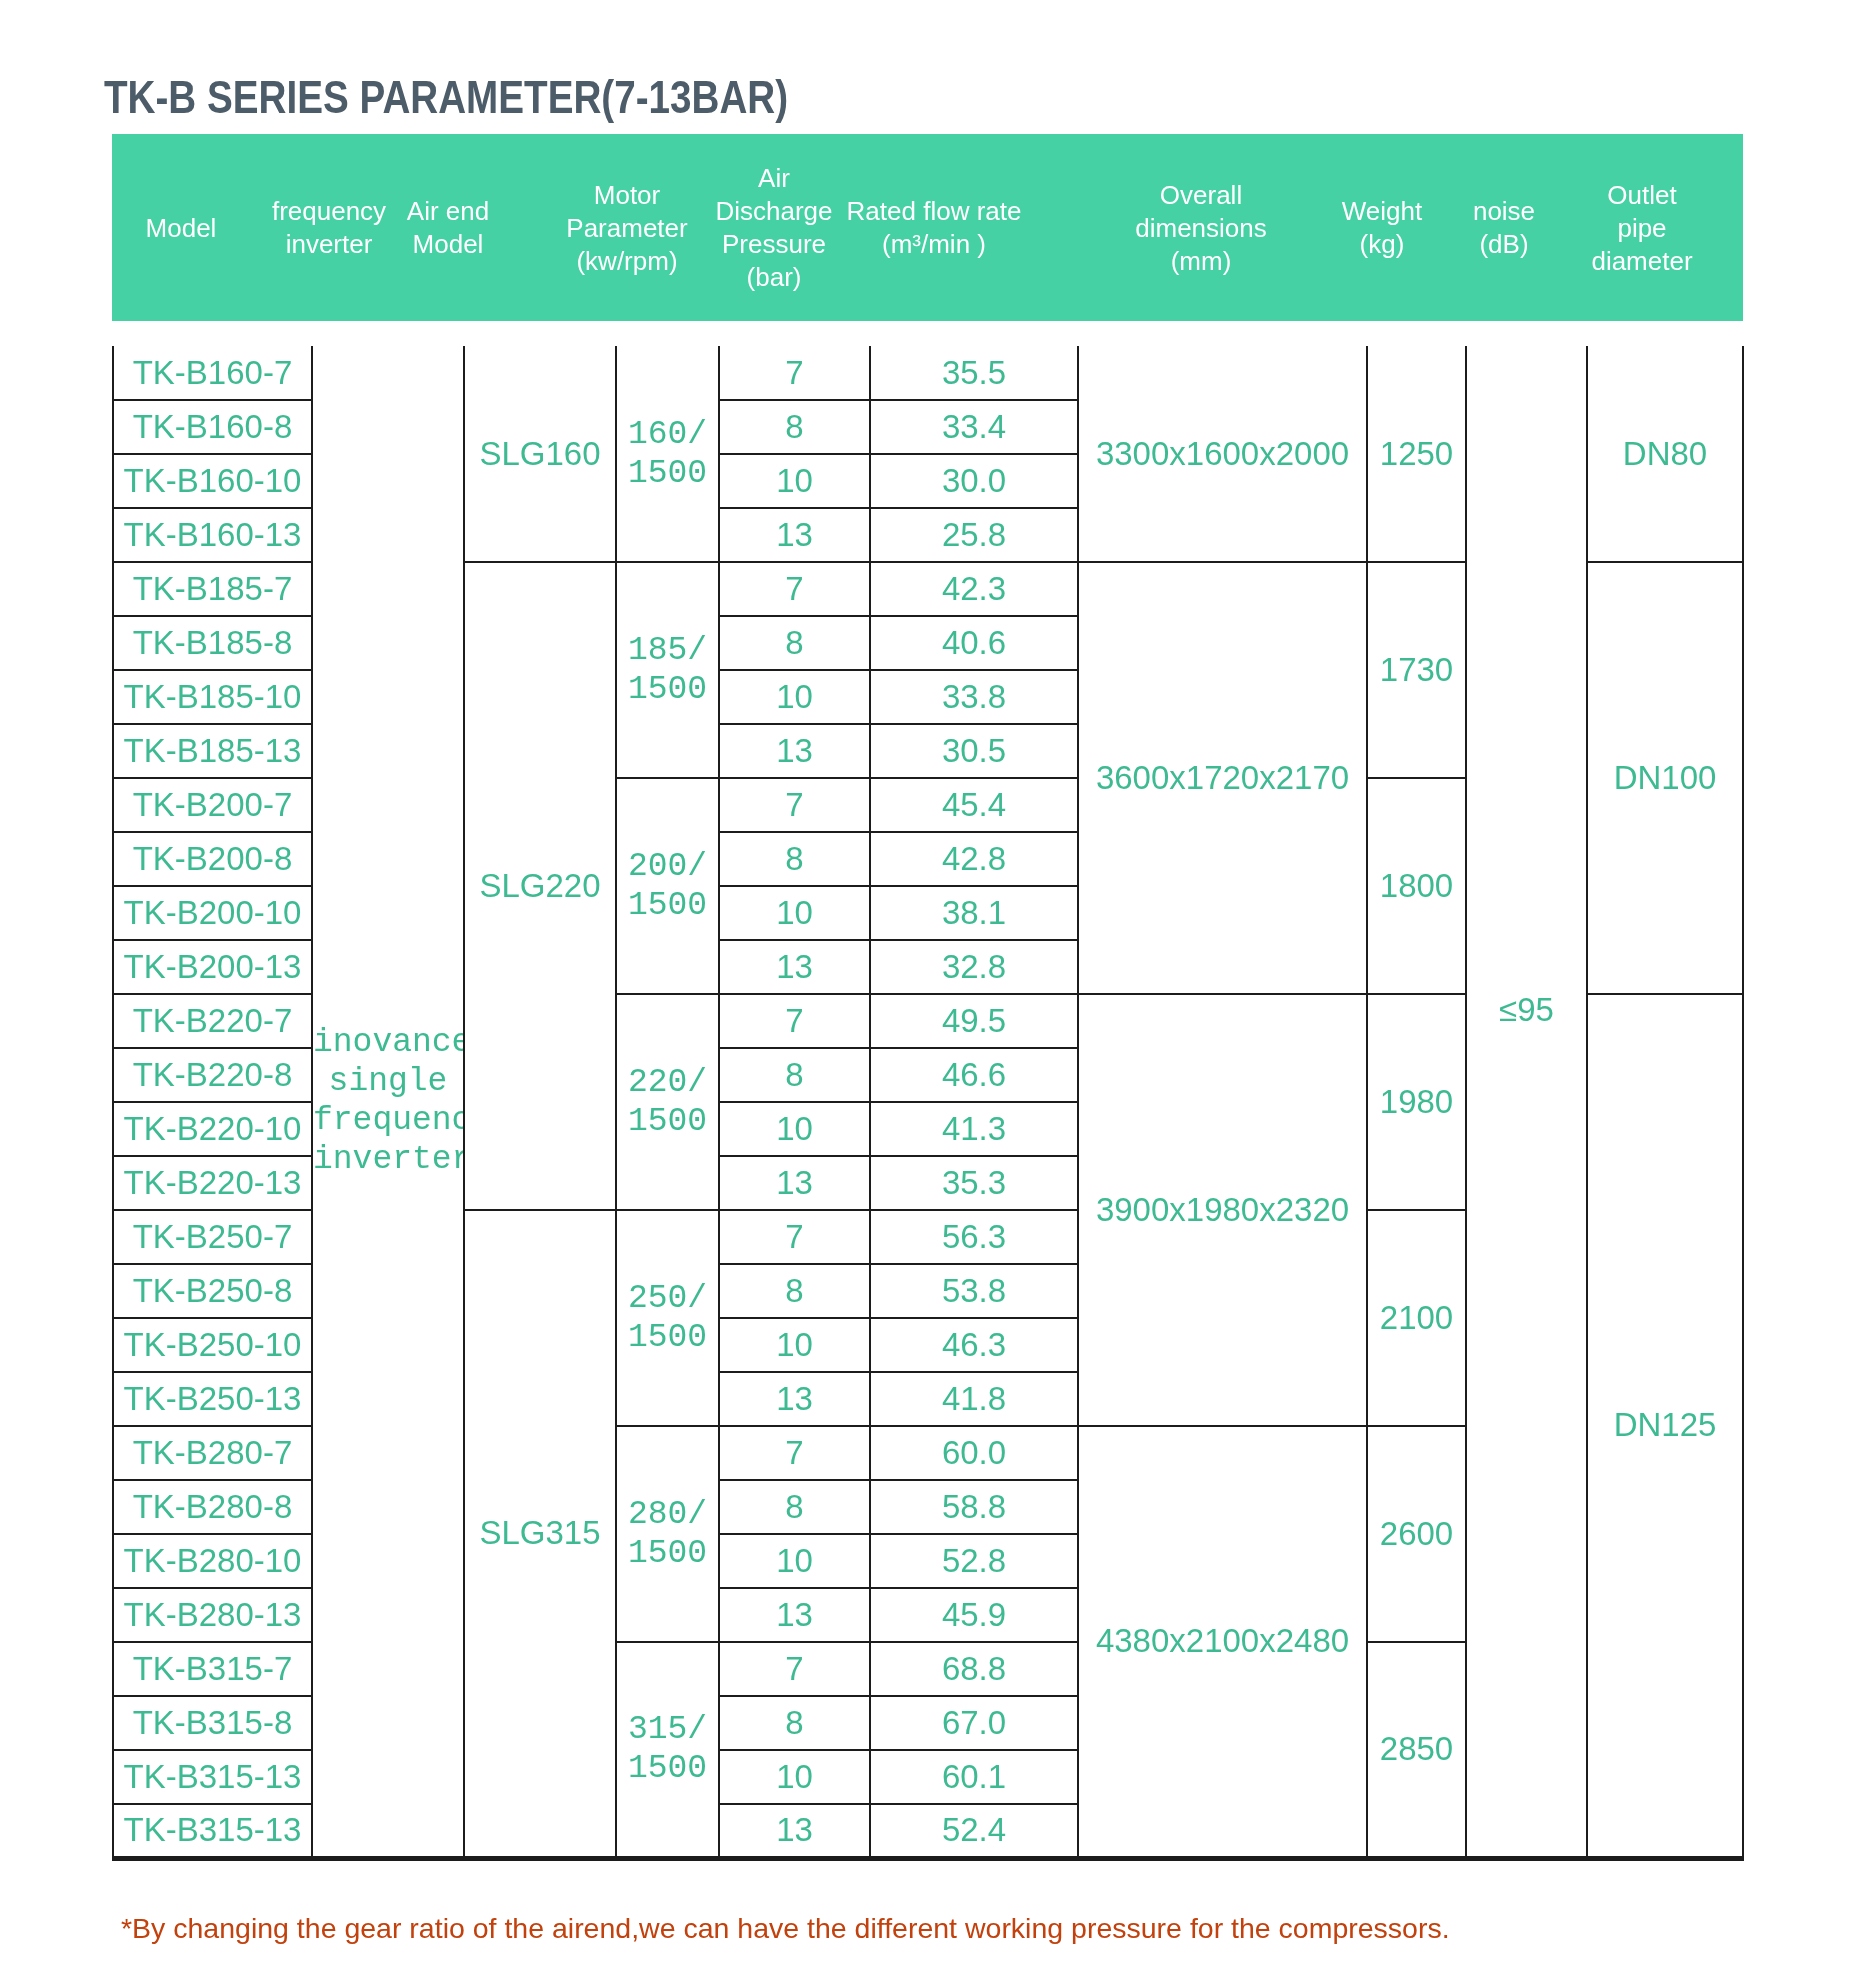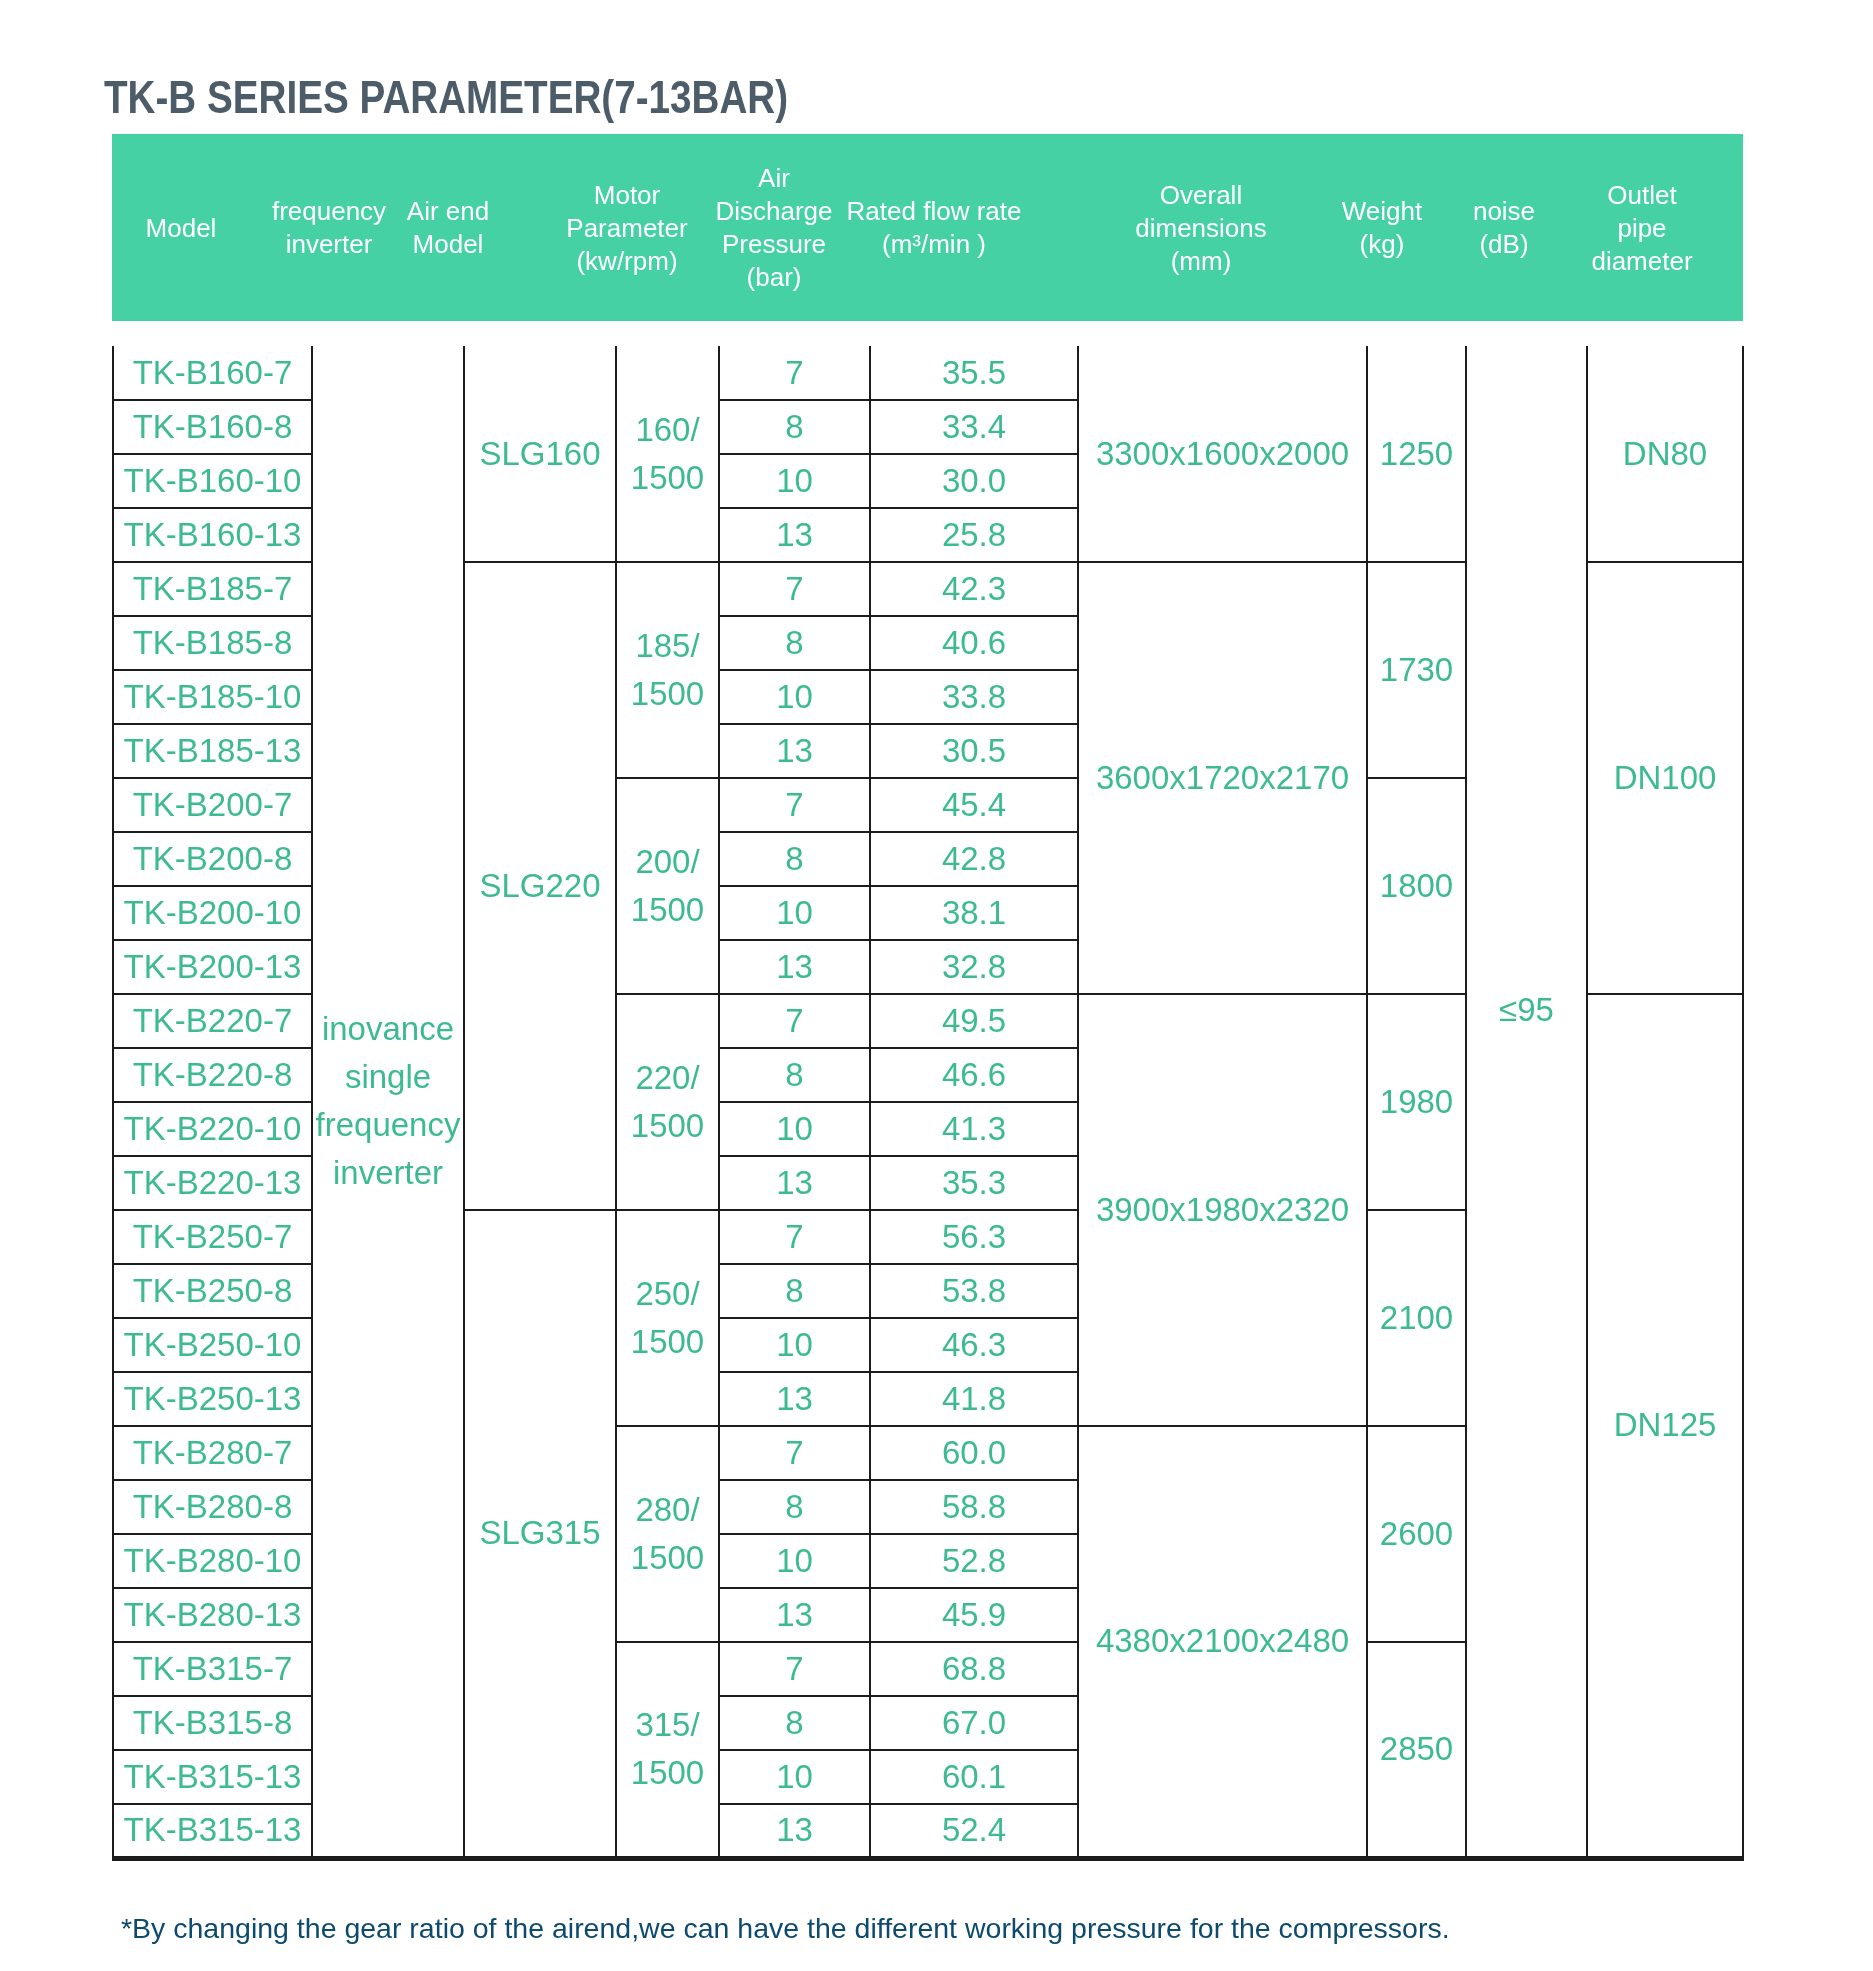--- a/index.html
+++ b/index.html
@@ -11,25 +11,25 @@
   .header-bar{position:absolute;left:112px;top:134px;width:1631px;height:187px;background:#45d1a3;}
   .hlabel{position:absolute;top:50%;transform:translate(-50%,-50%);color:#ffffff;
           font-size:26px;line-height:33px;text-align:center;white-space:pre-line;}
   table.spec{position:absolute;left:112px;top:322px;width:1631px;border-collapse:collapse;
              table-layout:fixed;border-top:none;border-bottom:5.7px solid #1c1c1c;margin-top:24px;}
   table.spec tr{height:54px;}
   table.spec td{border:2.4px solid #1c1c1c;color:#3eba93;font-size:33px;text-align:center;
                 vertical-align:middle;padding:0;overflow:hidden;}
   table.spec tbody tr:first-child td{border-top:none;}
   td.cm{text-align:left;padding-left:9.8px;}
-  td.cf,td.cmo{white-space:pre-line;line-height:48px;}
+  td.cf,td.cmo{white-space:pre-line;line-height:39px;font-family:Liberation Mono, monospace;}
   td.cn{position:relative;border-right:2.4px solid #1c1c1c;}
   td.co{border-right:none;}
   .nv{position:absolute;left:50%;top:44%;transform:translate(-50%,-50%);}
-  .footnote{position:absolute;left:121px;top:1912px;font-size:28.5px;color:#0c4a6e;}
+  .footnote{position:absolute;left:121px;top:1912px;font-size:28.5px;color:#c2410c;}
 </style>
 </head>
 <body>
 
 <div class="page">
 
   <div class="title">TK-B SERIES PARAMETER(7-13BAR)</div>
 
   <div class="header-bar">
     <div class="hlabel" style="left:69px">Model</div>

